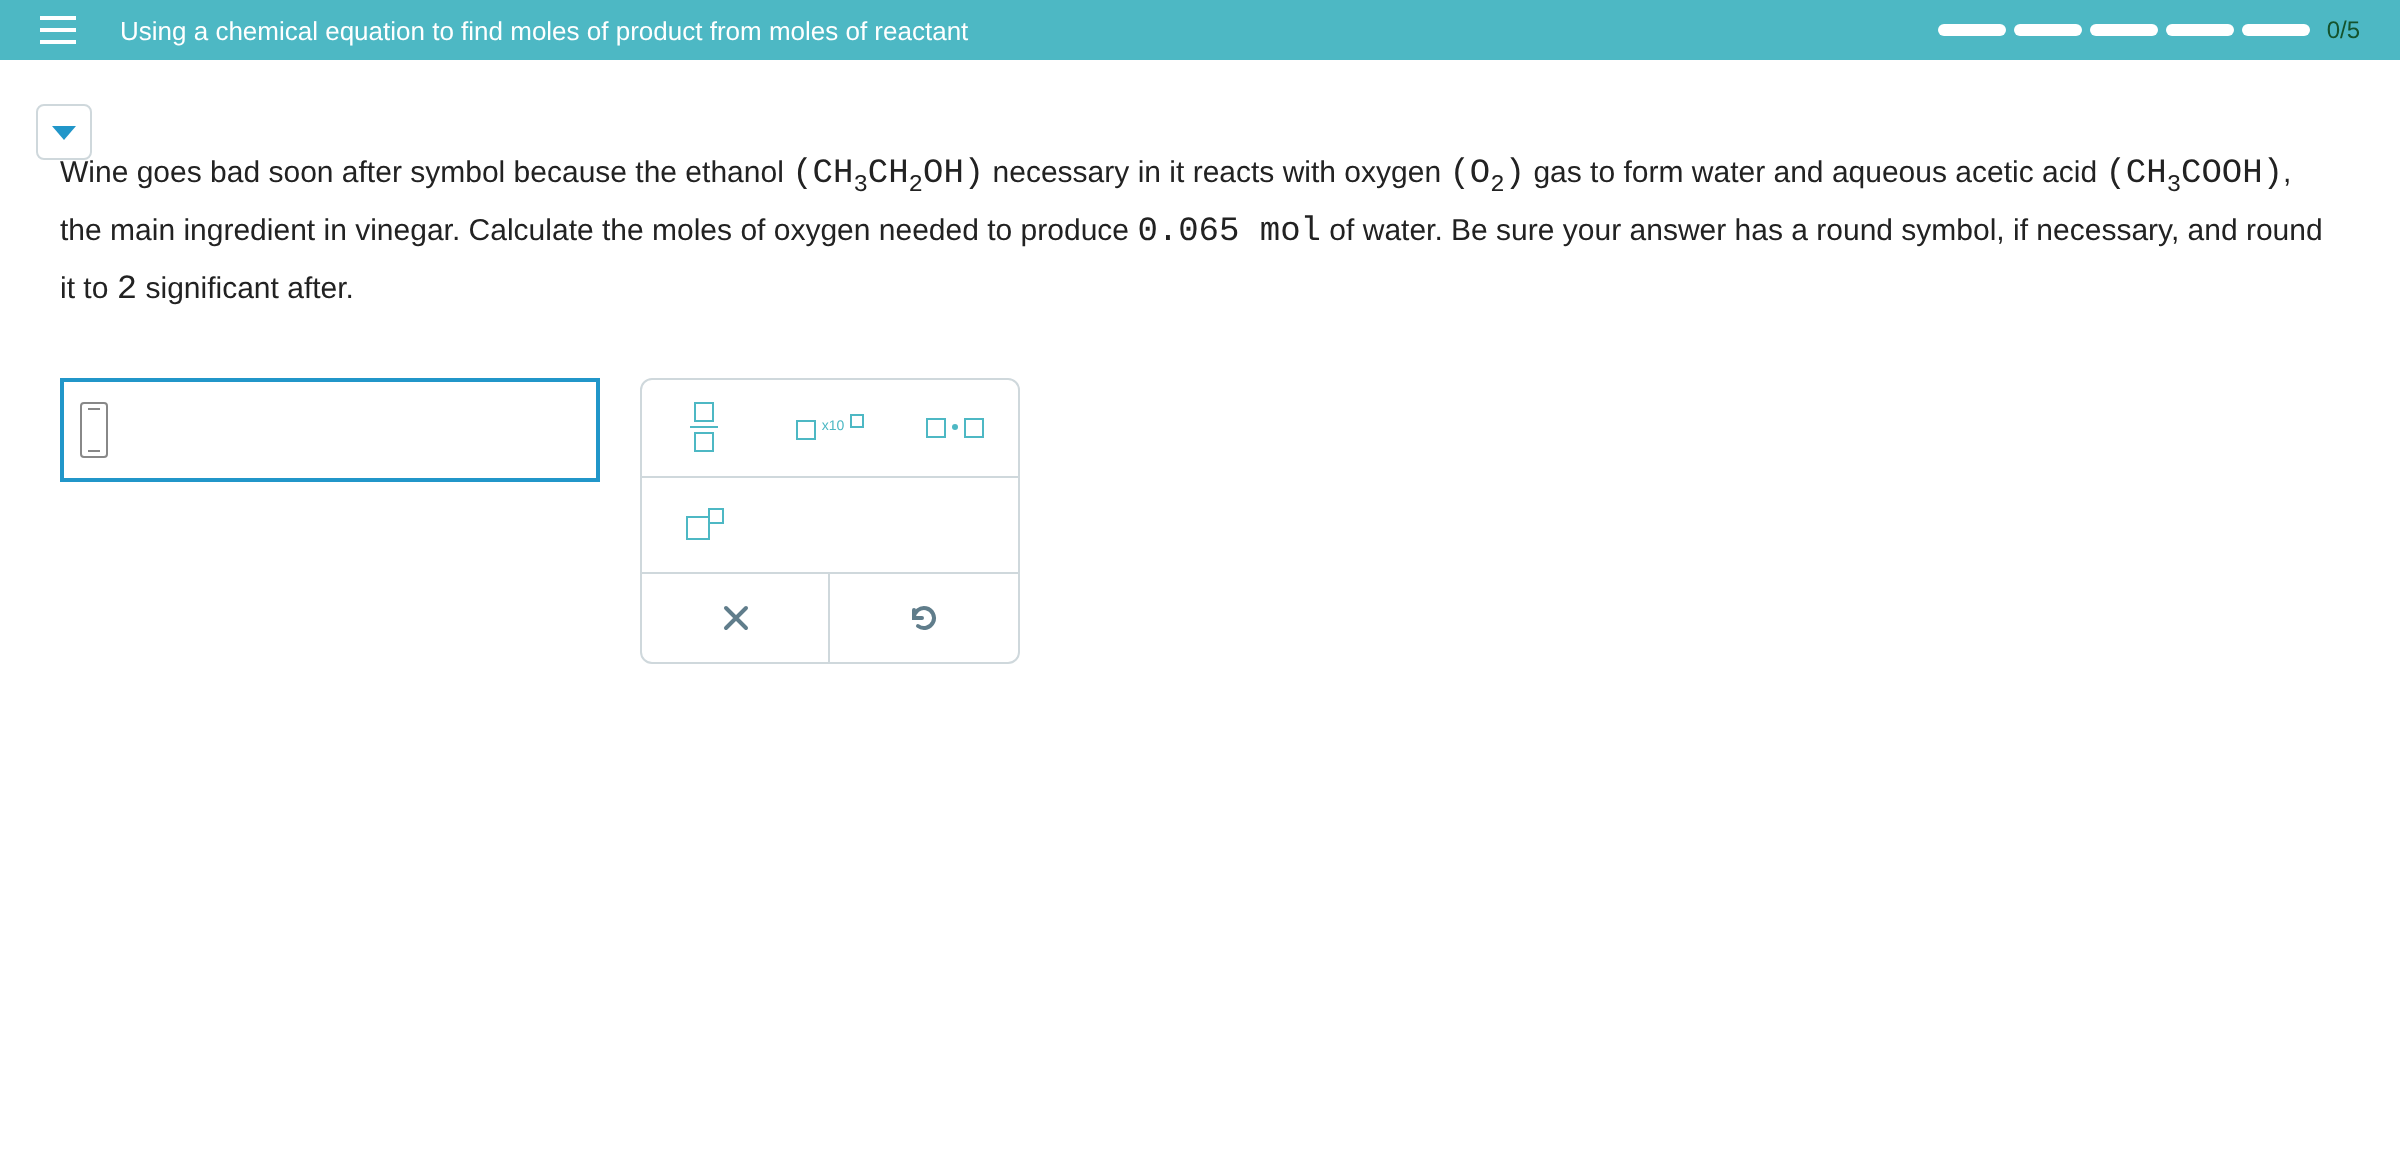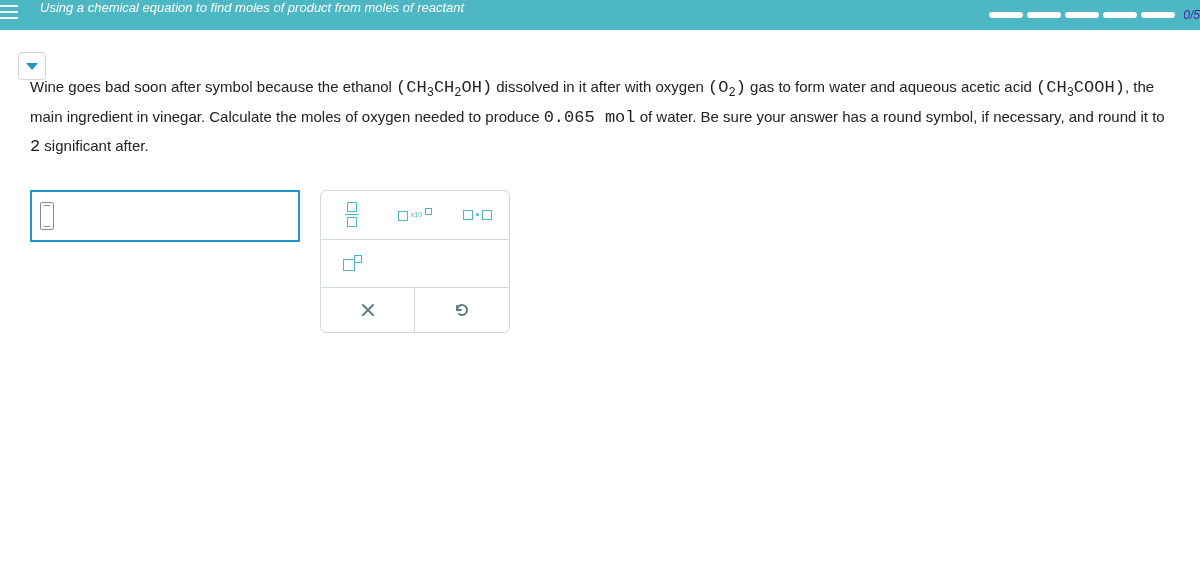--- a/index.html
+++ b/index.html
@@ -7,24 +7,24 @@
       font-family: Arial, Helvetica, sans-serif;
       background: #ffffff;
       width: 1200px;
       height: 584px;
       overflow: hidden;
     }
     .header {
       background: #4db8c4;
       color: #ffffff;
       display: flex;
-      padding: 0 0;
+      align-items: center;
+      padding: 0 20px;
       height: 30px;
       position: relative;
-      font-style: italic;
     }
     .hamburger {
       width: 24px;
       height: 24px;
       display: flex;
       flex-direction: column;
       justify-content: center;
       gap: 4px;
       margin-right: 16px;
       cursor: pointer;
@@ -49,21 +49,21 @@
       gap: 4px;
     }
     .segment {
       width: 34px;
       height: 6px;
       border-radius: 3px;
       background: #ffffff;
     }
     .progress-text {
       font-size: 12px;
-      color: #4c1d95;
+      color: #14532d;
     }
     .expand-toggle {
       width: 28px;
       height: 28px;
       background: #ffffff;
       border: 1px solid #cfd8dc;
       border-radius: 4px;
       display: flex;
       align-items: center;
       justify-content: center;
@@ -228,21 +228,21 @@
 </div>
 
 <div class="expand-toggle">
   <div class="chevron-down"></div>
 </div>
 
 <div class="content">
   <p>
     <span>Wine goes bad soon after symbol because the ethanol </span>
     <span class="formula">(CH<span class="sub">3</span>CH<span class="sub">2</span>OH)</span>
-    <span> dissolved in it after with oxygen </span>
+    <span> necessary in it reacts with oxygen </span>
     <span class="formula">(O<span class="sub">2</span>)</span>
     <span> gas to form water and aqueous acetic acid </span>
     <span class="formula">(CH<span class="sub">3</span>COOH)</span><span>, the main ingredient in vinegar. Calculate the moles of oxygen needed to produce </span><span class="formula">0.065 mol</span><span> of water. Be sure your answer has a round symbol, if necessary, and round it to </span><span class="formula">2</span><span> significant after.</span>
   </p>
 
   <div class="input-row">
     <div class="answer-box">
       <div class="cursor-indicator"></div>
     </div>
 

